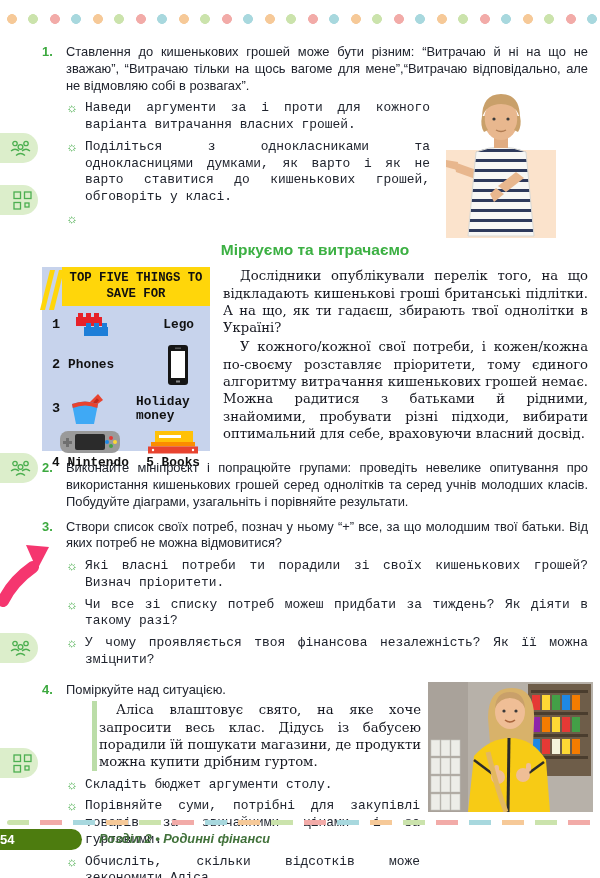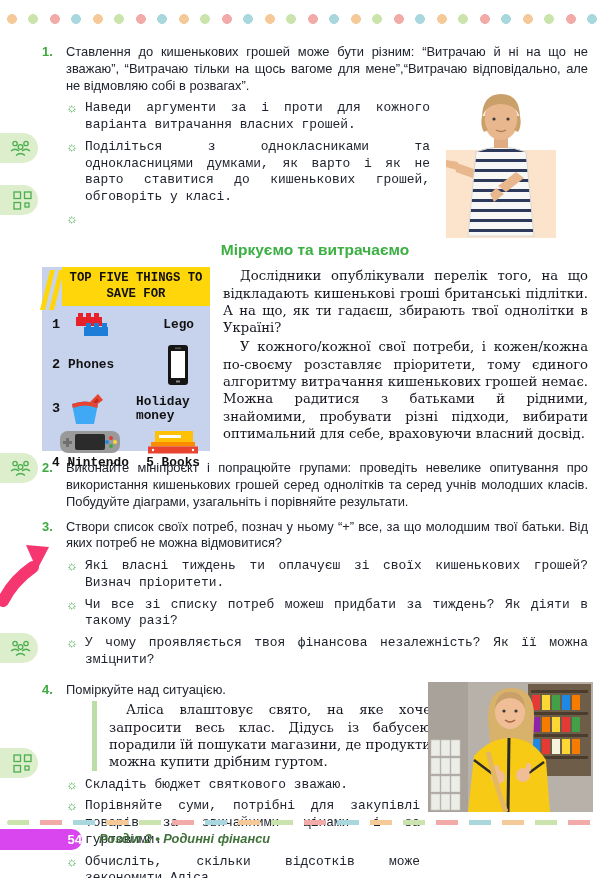--- a/index.html
+++ b/index.html
@@ -56,21 +56,21 @@
   .ilabel { font-weight:bold; font-size:12.8px; color:#111; text-align:left; line-height:1.1; }
   .irow-last { align-items:flex-end; margin-top:4px; }
   .istack { display:flex; flex-direction:column; align-items:center; gap:2px; }
   .istack .ilabel { white-space:nowrap; }
 
   .serif-col { flex:1; font-family:"DejaVu Serif", serif; font-size:13.2px; line-height:1.31; text-align:justify; color:#14161f; }
   .serif-col p { margin:0 0 2px 0; text-indent:17px; }
 
   
   .quote {
-    border-left:5px solid #BBDDA8; margin:3px 0 6px 26px; padding-left:12px;
+    border-left:5px solid #BBDDA8; margin:3px 0 6px 26px; padding-left:2px;
     width:322px; font-family:"DejaVu Serif", serif; font-size:13.2px; line-height:1.31;
     text-align:justify; color:#14161f;
   }
   .quote p { margin:0; text-indent:17px; }
 
   
   .photo1 { position:absolute; left:444px; top:86px; width:112px; height:152px; }
   .photo2 { position:absolute; left:428px; top:682px; width:165px; height:130px; }
 
   
@@ -84,23 +84,23 @@
   
   .dash-line {
     position:absolute; left:7px; right:7px; top:820px; height:5px; border-radius:3px;
     background:repeating-linear-gradient(90deg,
       #CBE3AC 0 22px, transparent 22px 33px,
       #F2ABA8 33px 55px, transparent 55px 66px,
       #A8D8DE 66px 88px, transparent 88px 99px,
       #F6C998 99px 121px, transparent 121px 132px);
   }
   .page-tab {
-    position:absolute; left:0; top:829px; width:82px; height:21px; background:#d946ef;
+    position:absolute; left:0; top:829px; width:82px; height:21px; background:#4d7c0f;
     border-radius:0 11px 11px 0; color:#fff; font-weight:bold; font-size:13px;
-    text-align:right; line-height:21px;
+    text-align:left; line-height:21px;
   }
   .chapter { position:absolute; left:99px; top:831px; font-style:italic; font-weight:bold; color:#41713A; font-size:12.8px; }
 </style>
 </head>
 <body>
 
 <div class="page">
 
   <div class="dots-top"></div>
 
@@ -311,21 +311,21 @@
       </div>
     </div>
 
     <div class="task">
       <div class="task-num">3.</div>
       <div class="task-body">
         <div class="task-text">Створи список своїх потреб, познач у ньому “+” все, за що молодшим твої батьки. Від яких потреб не можна відмовитися?</div>
         <div class="bullets">
           <div class="bullet">
             <span class="sun">☼</span>
-            <span class="bullet-text">Які власні тиждень ти оплачуєш зі своїх кишенькових грошей? Визнач пріоритети.</span>
+            <span class="bullet-text">Які власні потреби ти порадили зі своїх кишенькових грошей? Визнач пріоритети.</span>
           </div>
           <div class="bullet">
             <span class="sun">☼</span>
             <span class="bullet-text">Чи все зі списку потреб можеш придбати за тиждень? Як діяти в такому разі?</span>
           </div>
           <div class="bullet">
             <span class="sun">☼</span>
             <span class="bullet-text">У чому проявляється твоя фінансова незалежність? Як її можна зміцнити?</span>
           </div>
         </div>
@@ -335,21 +335,21 @@
     <div class="task">
       <div class="task-num">4.</div>
       <div class="task-body">
         <div class="task-text">Поміркуйте над ситуацією.</div>
         <div class="quote">
           <p>Аліса влаштовує свято, на яке хоче запросити весь клас. Дідусь із бабусею порадили їй пошукати магазини, де продукти можна купити дрібним гуртом.</p>
         </div>
         <div class="bullets">
           <div class="bullet">
             <span class="sun">☼</span>
-            <span class="bullet-text w-mid">Складіть бюджет святкового зважаю.</span>
+            <span class="bullet-text w-mid">Складіть бюджет аргументи столу.</span>
           </div>
           <div class="bullet">
             <span class="sun">☼</span>
             <span class="bullet-text w-mid">Порівняйте суми, потрібні для закупівлі товарів за звичайними цінами і за гуртовими.</span>
           </div>
           <div class="bullet">
             <span class="sun">☼</span>
             <span class="bullet-text w-mid">Обчисліть, скільки відсотків може зекономити Аліса.</span>
           </div>
         </div>

